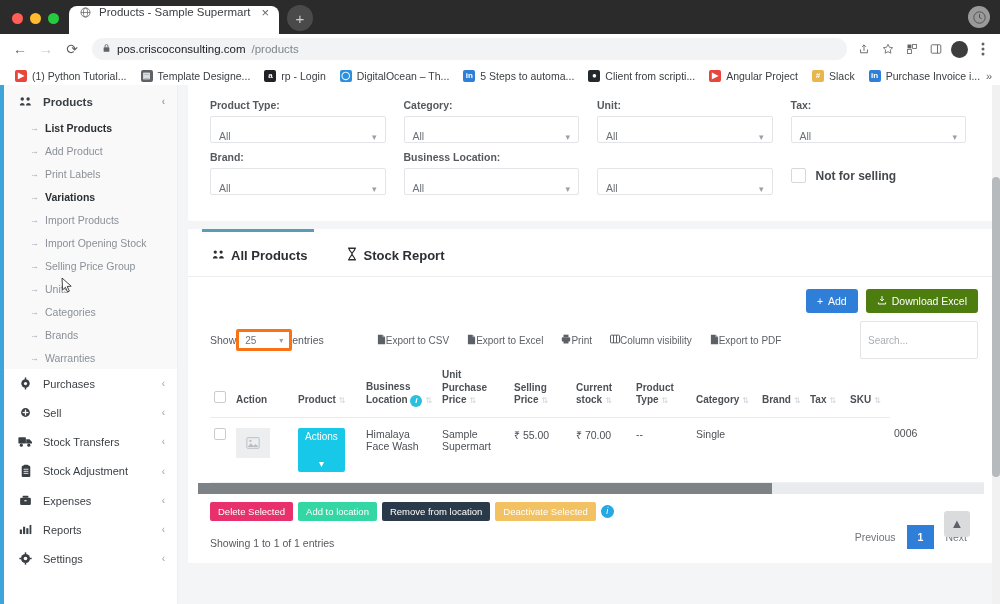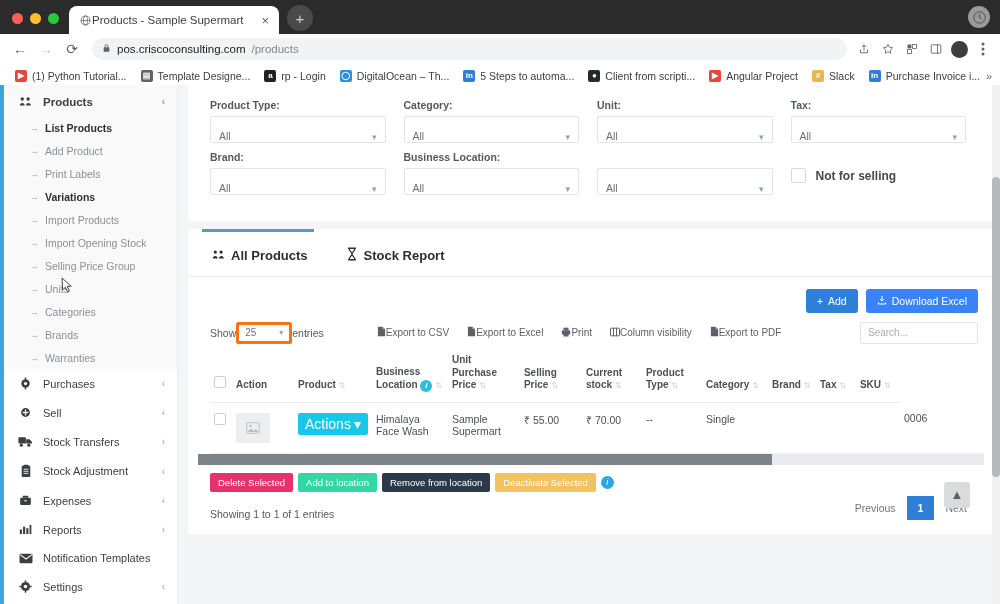--- a/index.html
+++ b/index.html
@@ -18,21 +18,21 @@
     display: flex; align-items: flex-end; padding-left: 8px; position: relative;
   }
   .win-dots { display: flex; align-items: center; gap: 7px; padding: 0 10px 10px 4px; }
   .dot { width: 11px; height: 11px; border-radius: 50%; }
   .dot.r { background: #ff5f57; }
   .dot.y { background: #febc2e; }
   .dot.g { background: #28c840; }
 
   .tab {
     height: 28px; background: #fff; border-radius: 8px 8px 0 0;
-    display: flex; align-items: center; 
+    display: flex; gap: 7px;
     padding: 0 8px 0 10px; min-width: 210px; max-width: 230px;
     font-size: 11.5px; color: #3c4043;
   }
   .tab-fav {
     width: 13px; height: 13px; flex: 0 0 13px;
     display: flex; align-items: center; justify-content: center;
     color: #5f6368;
   }
   .tab-title {
     flex: 1 1 auto; white-space: nowrap; overflow: hidden;
@@ -159,34 +159,34 @@
   .tabitem.active::before {
     content: ""; position: absolute; left: -8px; right: 8px; top: -10px;
     height: 2.5px; background: #5a9bb5;
   }
 
   .btnrow { display: flex; justify-content: flex-end; gap: 8px;
             padding: 12px 22px 0 0; }
   .btn { border-radius: 3px; font-size: 10.5px; color: #fff;
          padding: 6px 11px; display: inline-flex; align-items: center; gap: 5px; }
   .btn-add { background: #2f7fd8; }
-  .btn-excel { background: #3b82f6; text-align: center; }
+  .btn-excel { background: #4d7c0f; text-align: center; }
 
   .tablebar { display: flex; align-items: center; padding: 8px 22px 2px 22px; }
   .showsel { display: flex; align-items: center; gap: 0;
              font-size: 10.5px; color: #55595e; }
   .minisel { width: 56px; height: 22px; border: 3px solid #f97316;
              border-radius: 2px; background: #fff; display: flex;
              align-items: center; padding: 0 6px; font-size: 10px; color: #6c7179; }
   .minisel .caret { margin-left: auto; font-size: 8px; color: #9aa0a6; }
   .exportbtns { display: flex; margin-left: 44px; }
   .xbtn { font-size: 10px; color: #5d6167; padding: 5px 9px;
           display: inline-flex; align-items: center; }
   .searchbox {
-    margin-left: auto; width: 118px; height: 22px;
+    margin-left: auto; width: 118px; height: 38px;
     border: 1px solid #e2e4e7; border-radius: 2px; background: #fff;
     display: flex; align-items: center; padding: 0 7px;
     font-size: 10px; color: #a9aeb4;
   }
 
   table.grid { width: 100%; border-collapse: collapse; }
   table.grid thead th {
     font-size: 10px; color: #4c5056; font-weight: bold;
     text-align: left; vertical-align: bottom;
     padding: 8px 4px 10px 4px; border-bottom: 1px solid #e9ebee;
@@ -200,23 +200,23 @@
   }
   table.grid tbody td {
     font-size: 10.5px; color: #4c5056; padding: 10px 4px;
     vertical-align: top; border-bottom: 1px solid #f0f1f3;
   }
   .rowchk { width: 12px; height: 12px; border: 1px solid #c9ccd1;
             border-radius: 2px; background: #fff; display: inline-block; }
   .thumb { width: 34px; height: 30px; background: #eceef0;
            display: flex; align-items: center; justify-content: center;
            color: #b9bdc2; font-size: 12px; }
-  .actbtn { background: #17c8e8; color: #fff; font-size: 14px;
+  .actbtn { background: #17c8e8; color: #fff; font-size: 10px;
             padding: 3px 7px; border-radius: 2px; display: inline-flex;
-            align-items: center; gap: 3px; }
+            align-items: center; gap: 16px; flex-direction: column; }
 
   .hscroll { height: 11px; background: #fff; padding: 0 16px 0 10px; }
   .hscroll-inner { height: 11px; background: #e9ebee; position: relative; }
   .hscroll-thumb { position: absolute; left: 0; top: 0; height: 11px;
                    width: 73%; background: #7d8287; }
 
   .bulkrow { display: flex; align-items: center; gap: 5px;
              padding: 8px 22px 6px 22px; }
   .pill { font-size: 9.5px; color: #fff; padding: 4px 8px; border-radius: 2px; }
   .pill-info {
@@ -497,30 +497,20 @@
                 <rect x="5" y="4.6" width="2.6" height="9" fill="#3a3f44"></rect>
                 <rect x="9" y="6.4" width="2.6" height="7.2" fill="#3a3f44"></rect>
                 <rect x="13" y="2.4" width="2.2" height="11.2" fill="#3a3f44"></rect>
               </svg>
             </span>
             <span>Reports</span>
             <span class="chev">‹</span>
           </div>
           <div class="sb-group">
             <span class="sb-ic">
-              <svg width="14" height="11" viewBox="0 0 16 12">
-                <rect x="0.6" y="0.6" width="14.8" height="10.8" rx="1.2" fill="#3a3f44"></rect>
-                <path d="M1.2 1.6L8 6.6l6.8-5" fill="none" stroke="#f9f9f9" stroke-width="1.2"></path>
-              </svg>
-            </span>
-            <span>Notification Templates</span>
-            <span class="chev"></span>
-          </div>
-          <div class="sb-group">
-            <span class="sb-ic">
               <svg width="13" height="13" viewBox="0 0 16 16">
                 <circle cx="8" cy="8" r="5.6" fill="#3a3f44"></circle>
                 <circle cx="8" cy="8" r="2.2" fill="#fff"></circle>
                 <rect x="7.1" y="0.4" width="1.8" height="2.6" fill="#3a3f44"></rect>
                 <rect x="7.1" y="13" width="1.8" height="2.6" fill="#3a3f44"></rect>
                 <rect x="0.4" y="7.1" width="2.6" height="1.8" fill="#3a3f44"></rect>
                 <rect x="13" y="7.1" width="2.6" height="1.8" fill="#3a3f44"></rect>
               </svg>
             </span>
             <span>Settings</span>

